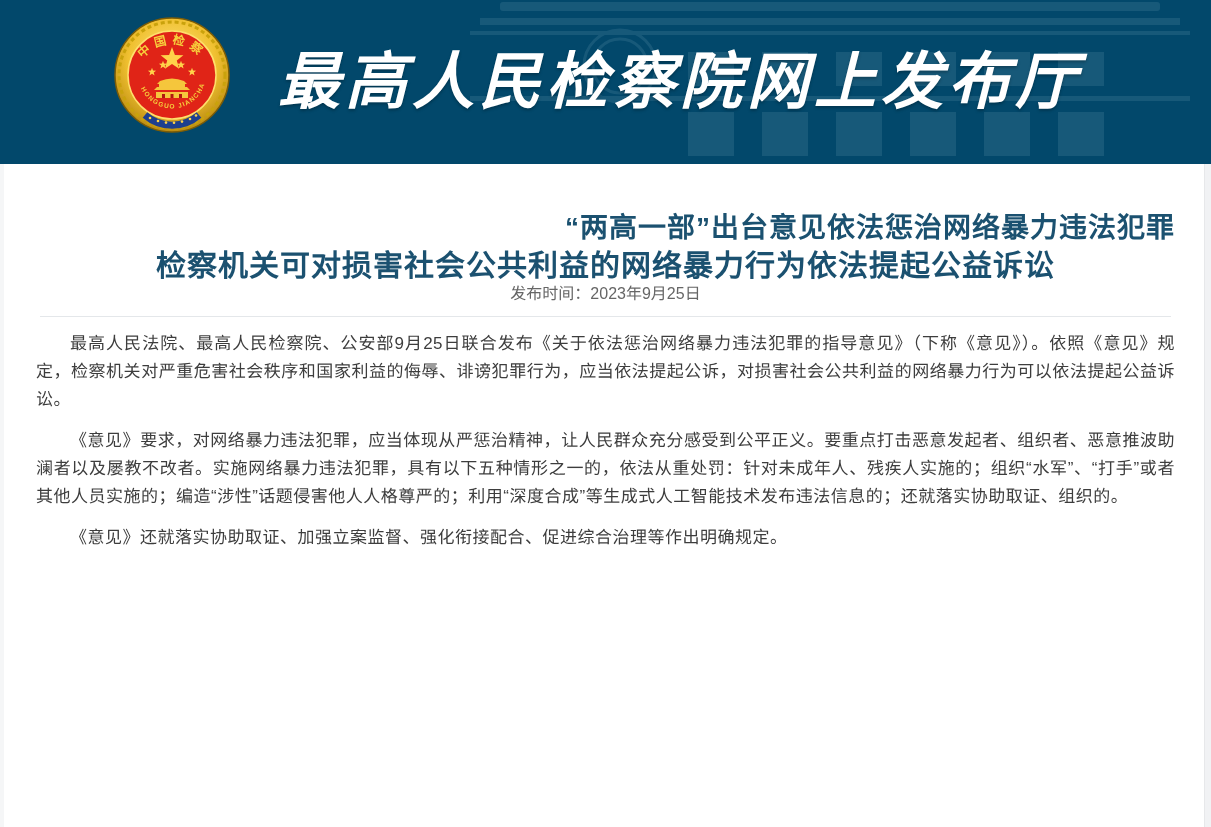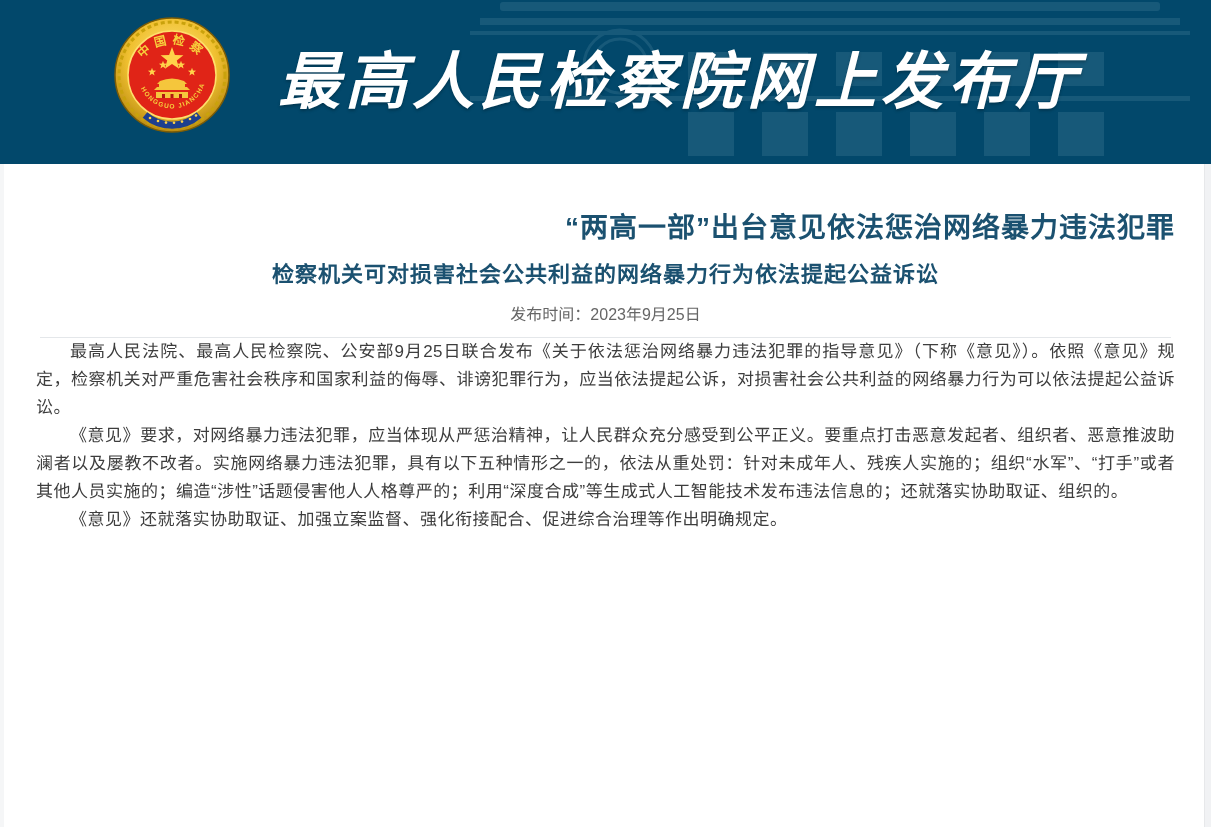--- a/index.html
+++ b/index.html
@@ -38,33 +38,33 @@
     position:absolute;right:0;top:164px;width:7px;height:663px;
     background:#f1f2f4;border-left:1px solid #e7e8ea;
   }
   .article{width:1211px;padding:0 36px;}
   .article-title-1{
     margin-top:44px;text-align:right;
     font-size:28px;line-height:40px;font-weight:bold;
     color:var(--title-color);letter-spacing:1px;
   }
   .article-title-2{
-    margin-top:9px;text-align:center;
-    font-size:22px;line-height:35px;font-weight:bold;
+    text-align:center;
+    font-size:30px;line-height:35px;font-weight:bold;
     color:var(--title-color);letter-spacing:1px;
   }
   .publish-date{
-    margin-top:12px;text-align:center;
+    text-align:center;
     font-size:16px;line-height:22px;color:var(--date-color);
   }
   .title-divider{
     margin:11px 4px 0 4px;height:0;border-bottom:1px solid var(--divider);
   }
   .article-body p{
-    margin:0 0;
+    margin:13px 0;
     font-size:17px;line-height:28px;letter-spacing:.5px;
     color:var(--body-text);
     text-align:justify;text-indent:2em;
   }
 </style>
 </head>
 <body>
 
 <div class="site-header">
 

